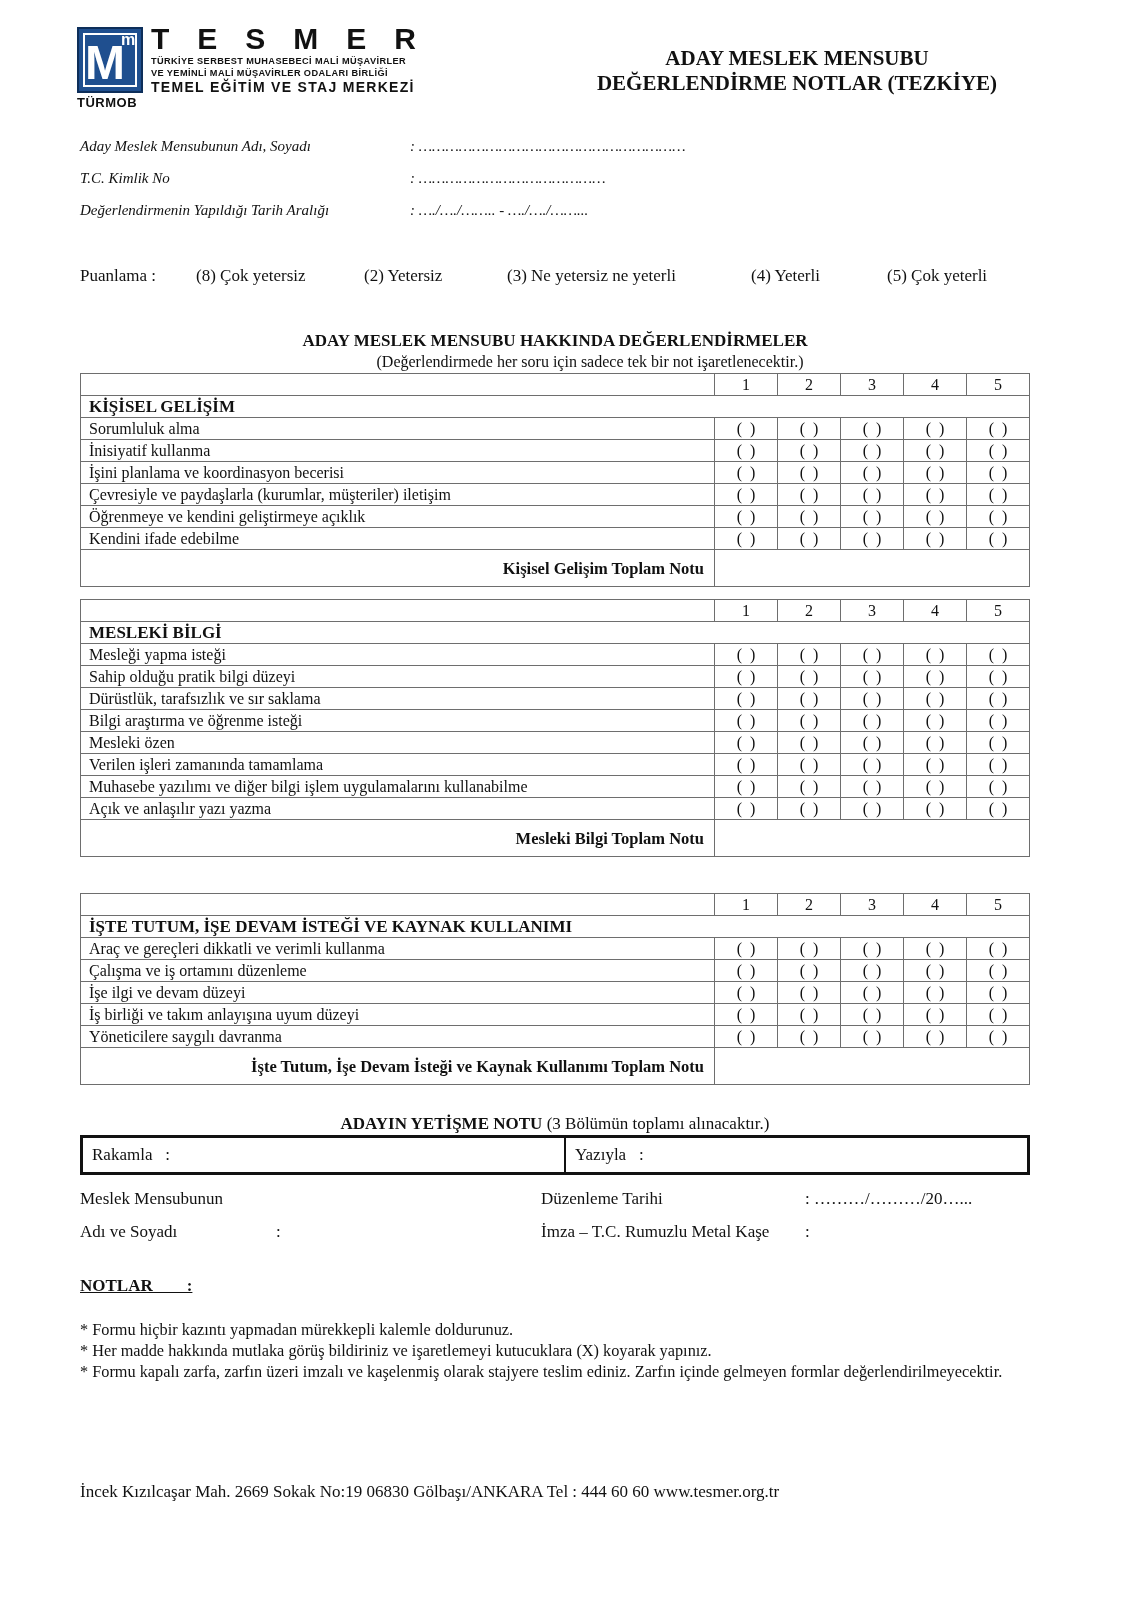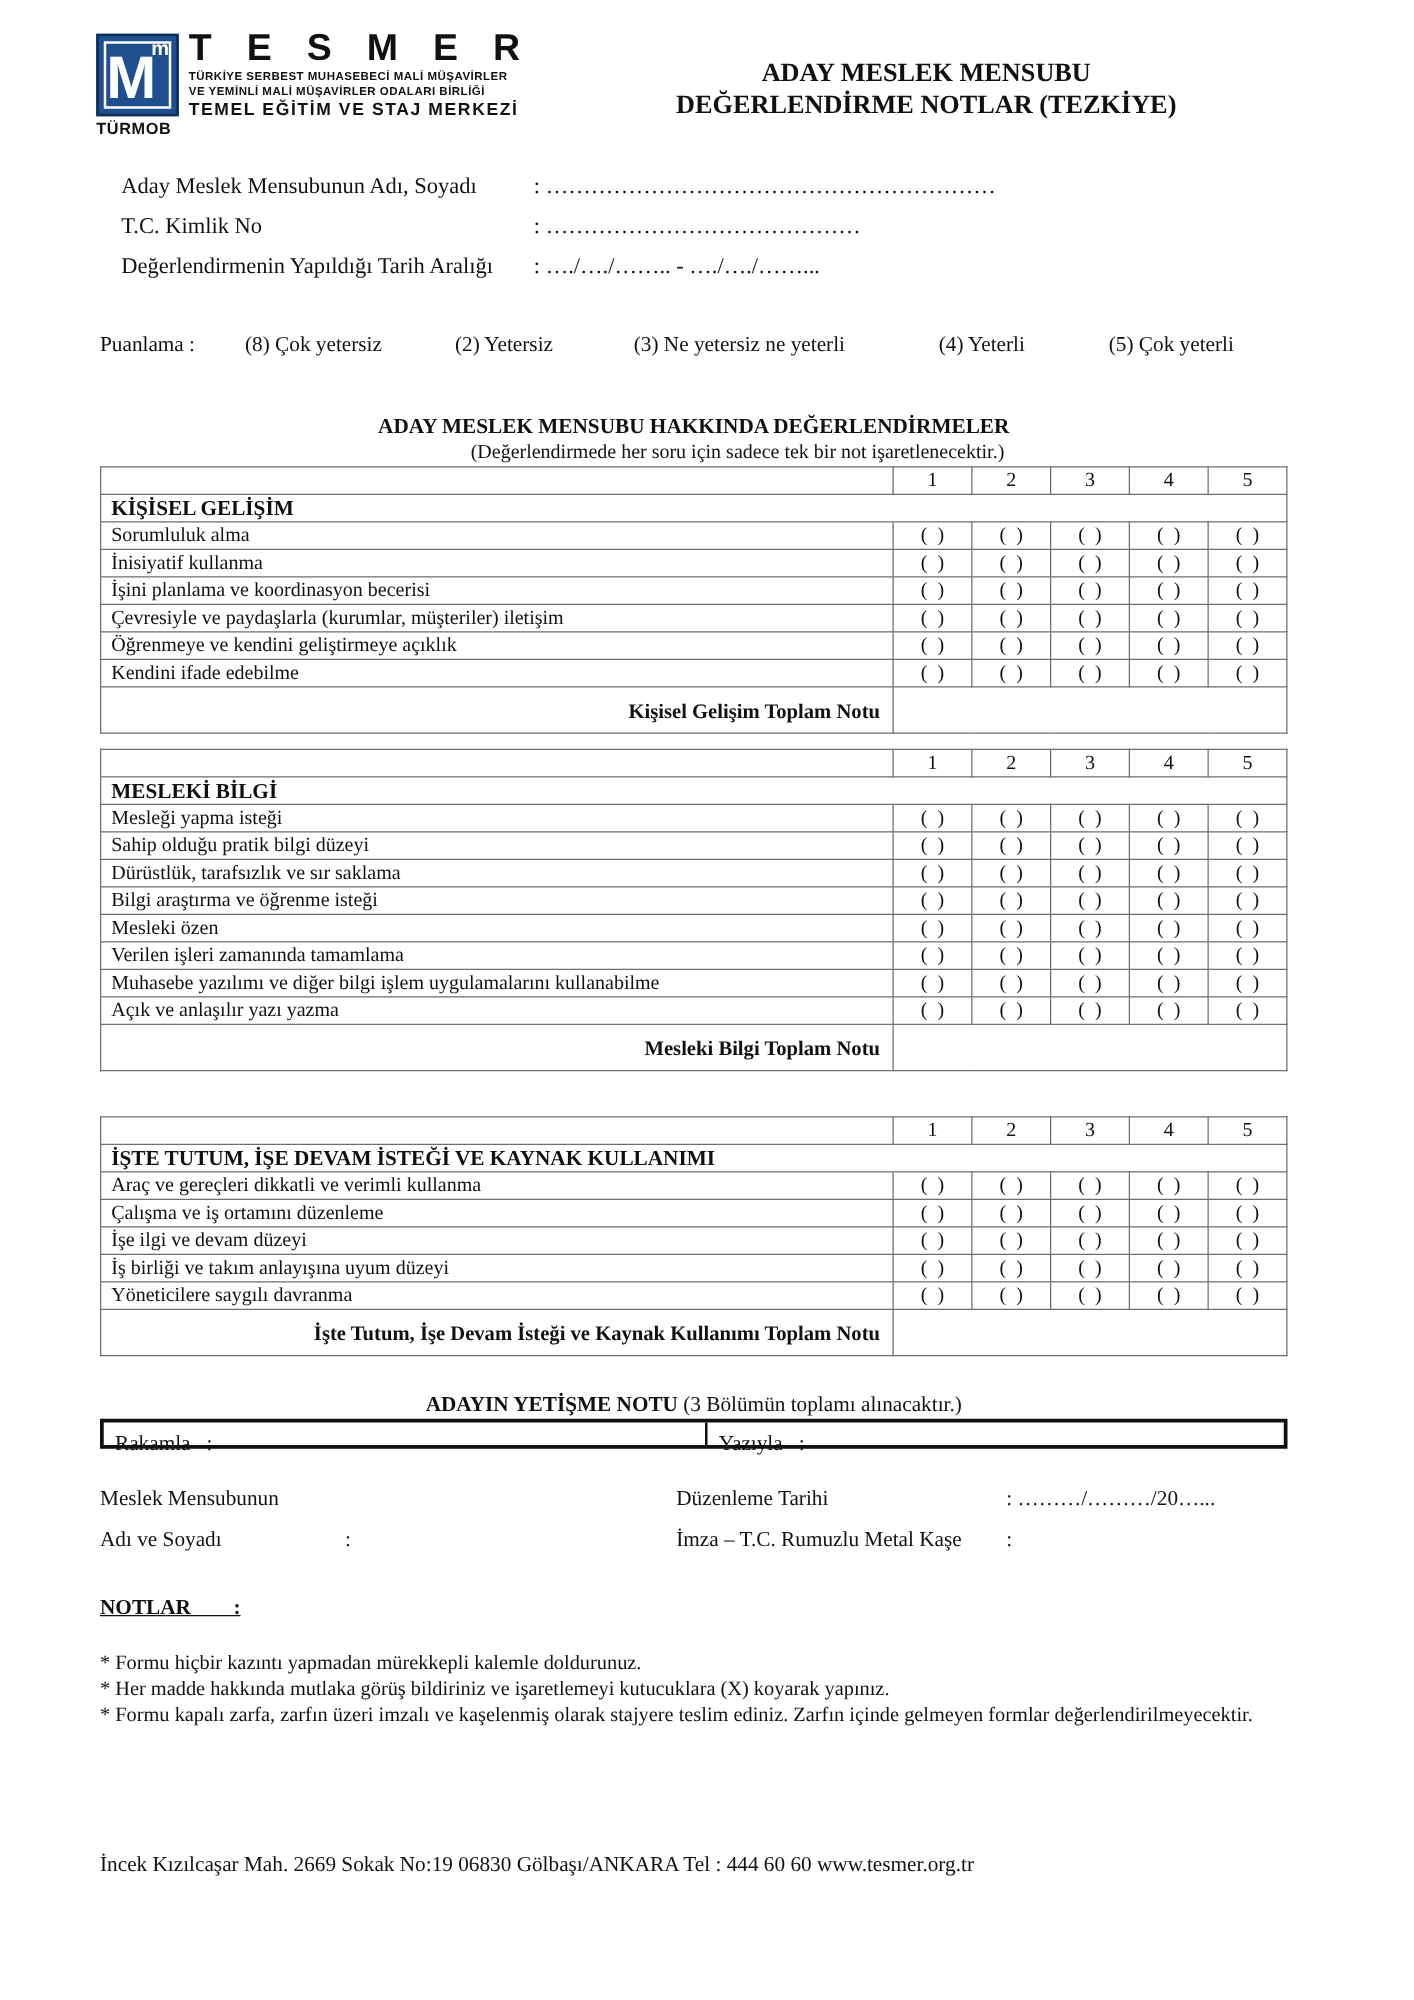--- a/index.html
+++ b/index.html
@@ -11,43 +11,43 @@
   .logo-box { position:absolute; left:0; top:0; width:66px; height:66px; background:#1f4f8f; border:2px solid #0d2e5a; box-sizing:border-box; }
   .logo-box .inner { position:absolute; left:4px; top:4px; right:4px; bottom:4px; border:2px solid #fff; }
   .logo-M { position:absolute; left:6px; top:10px; font-family:"Liberation Sans", sans-serif; font-weight:bold; font-size:48px; color:#fff; line-height:48px; }
   .logo-m { position:absolute; left:42px; top:2px; font-family:"Liberation Sans", sans-serif; font-weight:bold; font-size:16px; color:#fff; }
   .logo-turmob { position:absolute; left:0; top:68px; font-family:"Liberation Sans", sans-serif; font-weight:bold; font-size:13px; letter-spacing:0.5px; }
   .logo-tesmer { position:absolute; left:74px; top:-4px; font-family:"Liberation Sans", sans-serif; font-weight:bold; font-size:30px; letter-spacing:28px; line-height:32px; }
   .logo-sub1, .logo-sub2 { position:absolute; left:74px; font-family:"Liberation Sans", sans-serif; font-weight:bold; font-size:9.2px; letter-spacing:0.4px; white-space:nowrap; }
   .logo-sub1 { top:29px; } .logo-sub2 { top:41px; }
   .logo-sub3 { position:absolute; left:74px; top:52px; font-family:"Liberation Sans", sans-serif; font-weight:bold; font-size:14px; letter-spacing:1.3px; white-space:nowrap; }
 
-  .title { left:536px; top:46px; width:410px; text-align:center; font-weight:bold; font-size:21px; line-height:25px; }
-
-  .info-row { left:97px; font-size:18px; white-space:nowrap; }
+  .title { left:592px; top:46px; width:410px; text-align:center; font-weight:bold; font-size:21px; line-height:25px; }
+
+  .info-row { left:80px; font-size:15px; white-space:nowrap;font-style:italic; }
   .info-label { display:inline-block; width:330px; }
 
   .scale { left:80px; top:266px; font-size:17px; white-space:nowrap; }
   .scale span { position:absolute; top:0; white-space:nowrap; }
 
   .sect-title { left:80px; width:950px; text-align:center; font-weight:bold; font-size:17px; top:331px; }
   .sect-sub { left:80px; width:1020px; text-align:center; font-size:16px; top:353px; }
 
   table.eval { position:absolute; left:80px; width:950px; border-collapse:collapse; font-size:16px; }
   table.eval td { border:1px solid #6e6e6e; padding:0 8px; height:21px; line-height:21px; }
   table.eval td.num { width:62px; text-align:center; padding:0; }
   table.eval td.lbl { white-space:nowrap;margin-left:12px; }
   table.eval td.cat { font-weight:bold; font-size:17px; border-right:none; }
   table.eval td.cat-fill { border-left:none; }
   table.eval tr.hdr td.blank { }
   table.eval tr.total td { height:36px; }
   table.eval tr.total td.tlabel { text-align:right; font-weight:bold; font-size:16.5px; padding-right:10px;margin-left:47px; }
 
   .grade-title { left:80px; width:950px; text-align:center; font-size:17px; top:1114px; }
-  .grade-box { left:80px; top:1135px; width:950px; height:24px; border:3px solid #111; box-sizing:border-box; display:flex; }
+  .grade-box { left:80px; top:1135px; width:950px; height:40px; border:3px solid #111; box-sizing:border-box; display:flex; }
   .grade-box .cell { flex:0 0 auto; padding-left:9px; line-height:34px; font-size:17px; }
   .grade-box .cell.c1 { width:472px; border-right:2px solid #111; }
   .sig { font-size:17px; white-space:nowrap; }
 
   .notes-title { left:80px; top:1276px; font-weight:bold; font-size:17px; text-decoration:underline; white-space:pre; }
   .notes { left:80px; top:1319px; width:950px; font-size:16.3px; line-height:21px; text-align:justify; }
   .notes p { margin:0; }
   .notes p.ind { padding-left:12px; text-indent:-12px; }
   .footer { left:80px; top:1482px; font-size:17px; white-space:nowrap; }
 </style>

